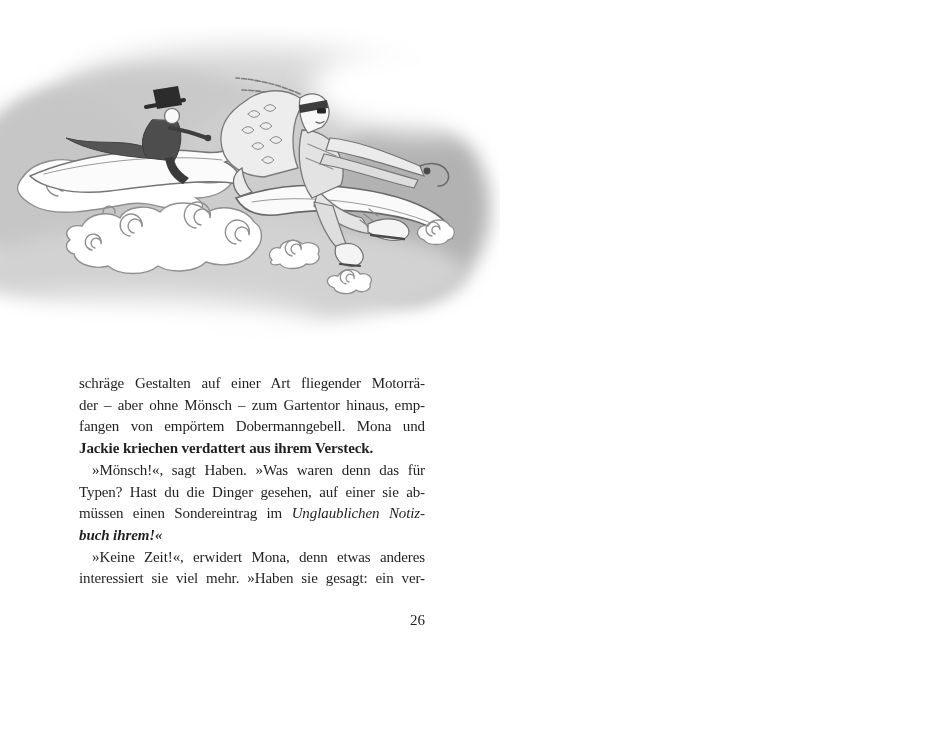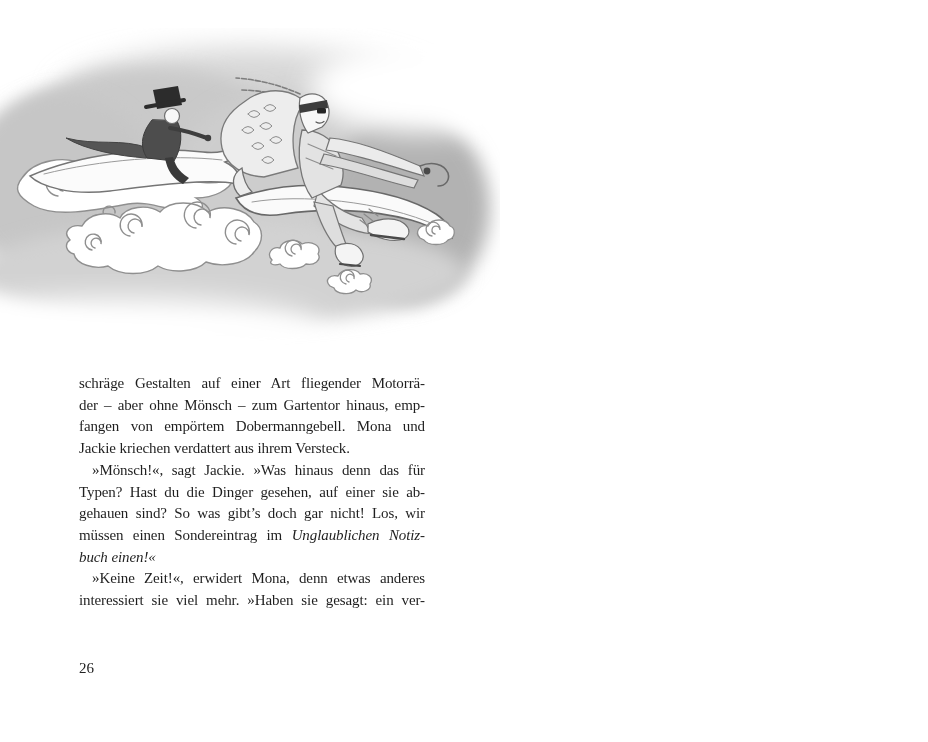--- a/index.html
+++ b/index.html
@@ -10,28 +10,28 @@
   }
   .page{position:absolute;top:0;bottom:0;}
   .page.left{left:0;width:464px;}
   .page.right{left:464px;width:464px;}
 
   .textcol{position:absolute;font-size:15px;line-height:21.7px;letter-spacing:-0.1px;}
   .textcol .line{
     white-space:nowrap;overflow:hidden;
     text-align:justify;text-align-last:justify;
   }
-  .textcol .line.last{text-align-last:left;}
+  .textcol .line.last{text-align-last:left;font-weight:bold;}
   .textcol .line.indent{padding-left:13px;}
   .textcol .line .it{font-style:italic;}
 
   #left-text{left:79px;top:373px;width:346px;}
 
   .pagenum{
-    position:absolute;top:660px;text-align:left;
+    position:absolute;top:612px;text-align:right;
     font-size:15px;color:#222;
   }
   #left-num{left:79px;width:346px;}
 
   #flying-illustration{position:absolute;left:0;top:28px;width:500px;height:350px;}
 
   svg{display:block;}
 </style>
 </head>
 <body>
@@ -151,25 +151,24 @@
                  C444,218 428,218 424,212 Z"></path>
         <path d="M432,208 a7,7 0 1,1 8,-6 a4,4 0 1,0 -5,4" fill="none"></path>
       </g>
     </svg>
 
     <div id="left-text" class="textcol">
         <div class="line"><span>schräge Gestalten auf einer Art fliegender Motorrä-</span></div>
         <div class="line"><span>der – aber ohne Mönsch – zum Gartentor hinaus, emp-</span></div>
         <div class="line"><span>fangen von empörtem Dobermanngebell. Mona und</span></div>
         <div class="line last"><span>Jackie kriechen verdattert aus ihrem Versteck.</span></div>
-        <div class="line indent"><span>»Mönsch!«, sagt Jackie. »Was hinaus denn das für</span></div>
+        <div class="line indent"><span>»Mönsch!«, sagt Haben. »Was waren denn das für</span></div>
         <div class="line"><span>Typen? Hast du die Dinger gesehen, auf einer sie ab-</span></div>
-        <div class="line"><span>gehauen sind? So was gibt’s doch gar nicht! Los, wir</span></div>
         <div class="line"><span>müssen einen Sondereintrag im </span><span class="it">Unglaublichen Notiz-</span></div>
-        <div class="line last"><span class="it">buch einen!«</span></div>
+        <div class="line last"><span class="it">buch ihrem!«</span></div>
         <div class="line indent"><span>»Keine Zeit!«, erwidert Mona, denn etwas anderes</span></div>
         <div class="line"><span>interessiert sie viel mehr. »Haben sie gesagt: ein ver-</span></div>
       </div>
 
     <div id="left-num" class="pagenum">26</div>
   </section>
 
   <section class="page right">
 
     

